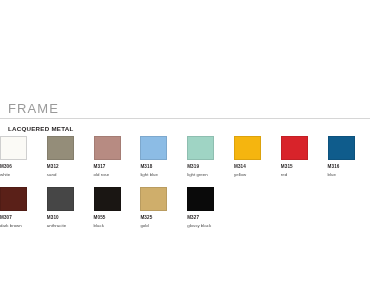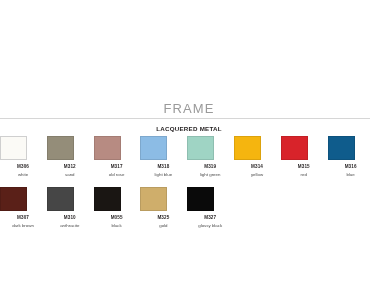--- a/index.html
+++ b/index.html
@@ -12,21 +12,20 @@
     background: #ffffff;
     font-family: "Liberation Sans", sans-serif;
     overflow: hidden;
   }
   .page {
     position: relative;
     width: 370px;
     height: 308px;
     background: #ffffff;
     box-sizing: border-box;
-    text-align: center;
   }
   .content {
     position: absolute;
     left: 0;
     top: 101px;
     width: 370px;
   }
   .section-title {
     font-size: 13px;
     color: #9a9a9a;

